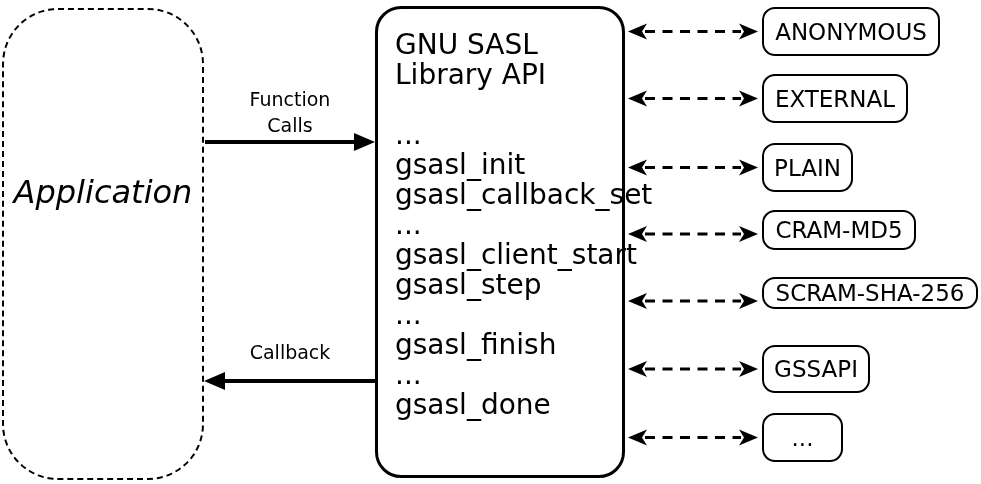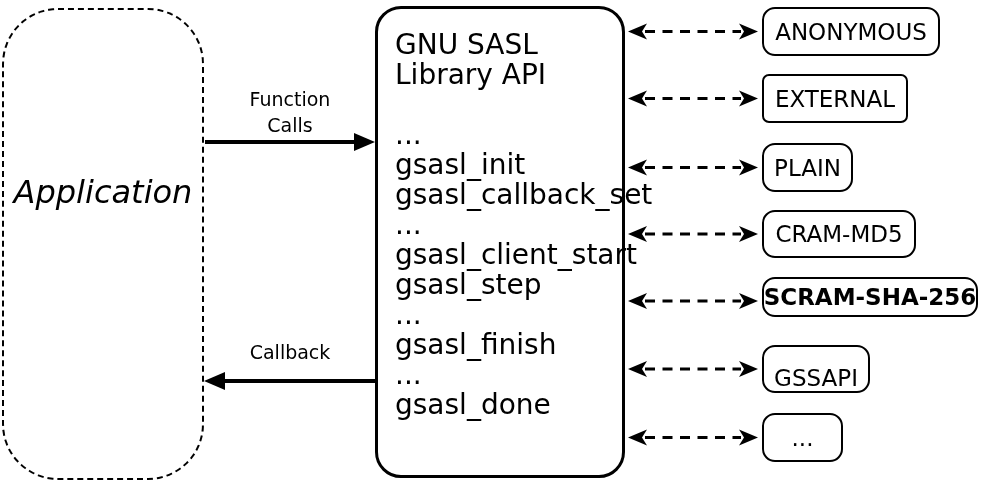--- a/index.html
+++ b/index.html
@@ -61,25 +61,25 @@
     background: #ffffff;
     display: flex;
     align-items: center;
     justify-content: center;
   }
   .mech-label {
     font-size: 23px;
     white-space: nowrap;
   }
   #mech-0 { top: 7px;   width: 178px; height: 49px; }
-  #mech-1 { top: 74px;  width: 146px; height: 49px; border-radius: 7px; }
+  #mech-1 { top: 74px;  width: 146px; height: 49px; }
   #mech-2 { top: 143px; width: 91px;  height: 49px; justify-content: center; }
-  #mech-3 { top: 210px; width: 154px; height: 48px; }
-  #mech-4 { top: 277px; width: 216px; height: 40px; font-weight: bold; }
-  #mech-5 { top: 345px; width: 108px; height: 48px; align-items: flex-end; }
+  #mech-3 { top: 210px; width: 154px; height: 40px; }
+  #mech-4 { top: 277px; width: 216px; height: 32px; }
+  #mech-5 { top: 345px; width: 108px; height: 48px; }
   #mech-6 { top: 413px; width: 81px;  height: 49px; }
   
   .link-label {
     position: absolute;
     left: 204px;
     width: 172px;
     text-align: center;
     font-size: 19px;
     line-height: 26px;
     white-space: pre-line;

